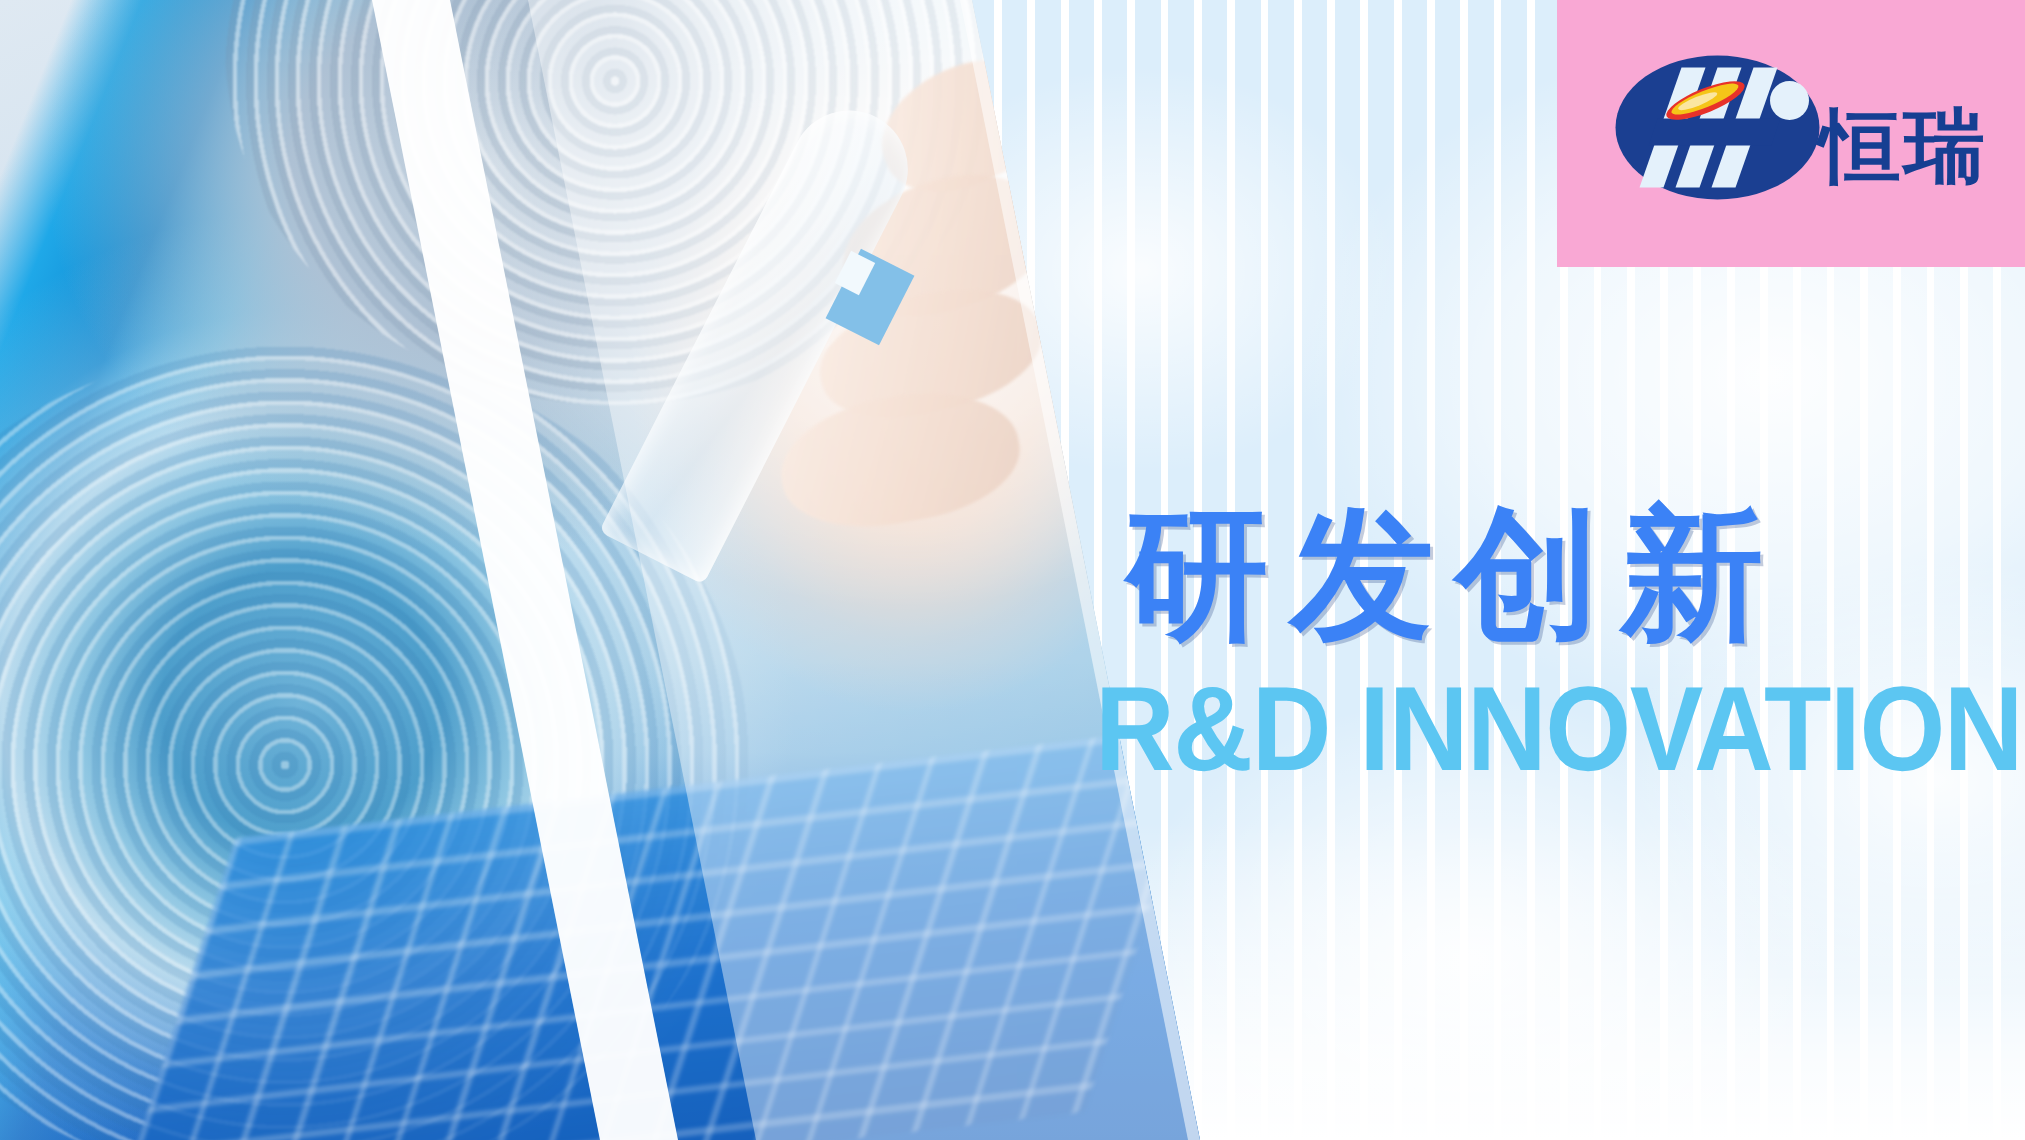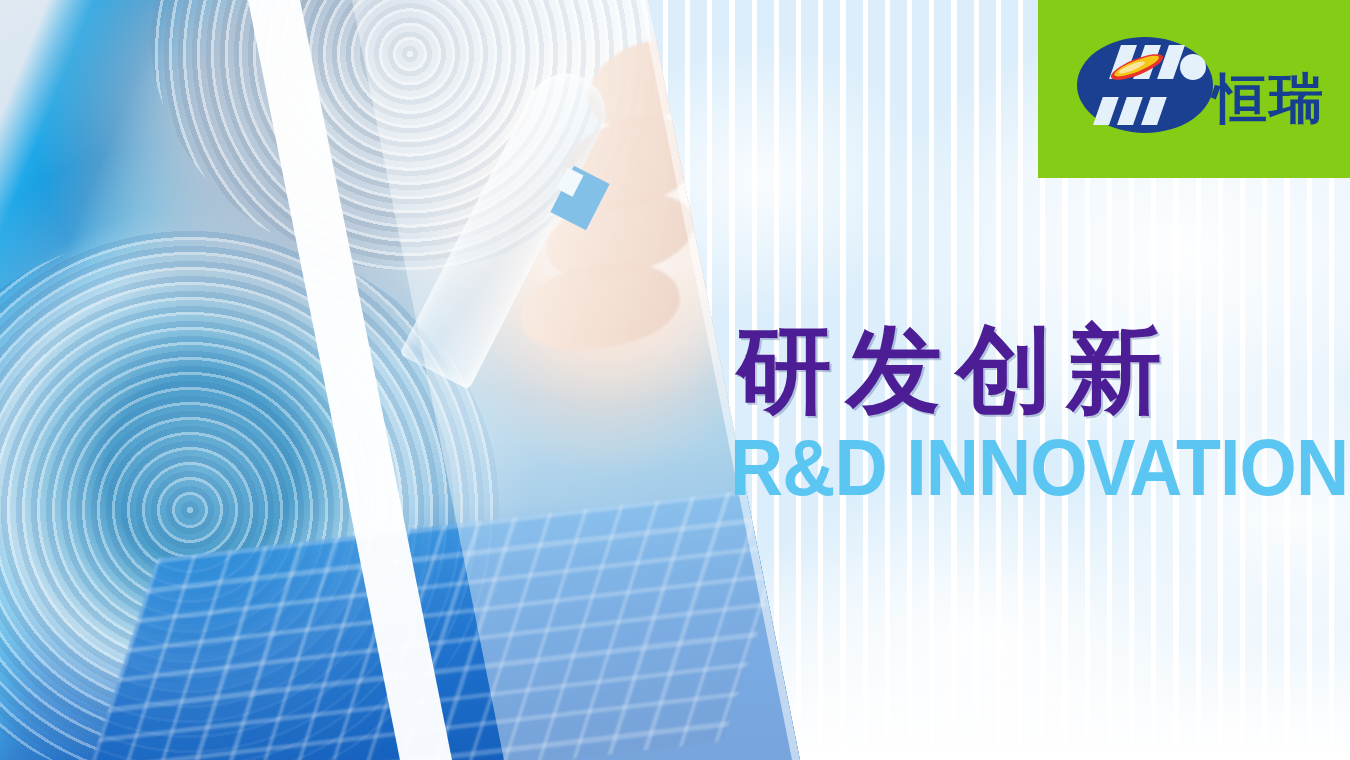--- a/index.html
+++ b/index.html
@@ -205,23 +205,23 @@
     left: 736px;
     top: 322px;
     width: 600px;
   }
   .title-cn {
     font-family: "Liberation Sans", "DejaVu Sans", sans-serif;
     font-weight: bold;
     font-size: 96px;
     line-height: 1.0;
     letter-spacing: 14px;
-    color: #4c1d95;
+    color: #3b82f6;
     white-space: nowrap;
-    margin: 0;
+    margin: 14px;
     text-shadow: 2px 2px 0 rgba(20,50,120,0.25);
   }
   .title-en {
     font-family: "Liberation Sans", sans-serif;
     font-weight: bold;
     font-size: 80px;
     line-height: 1.0;
     letter-spacing: -1px;
     color: #5cc6f2;
     white-space: nowrap;
@@ -230,21 +230,21 @@
     transform-origin: left center;
   }
 
   
   .logo-panel {
     position: absolute;
     left: 1038px;
     top: 0;
     width: 312px;
     height: 178px;
-    background: #84cc16;
+    background: #f9a8d4;
     display: flex;
     align-items: center;
     justify-content: center;
   }
   .logo-inner {
     display: flex;
     align-items: center;
     gap: 4px;
     transform: translate(6px, -4px);
   }

